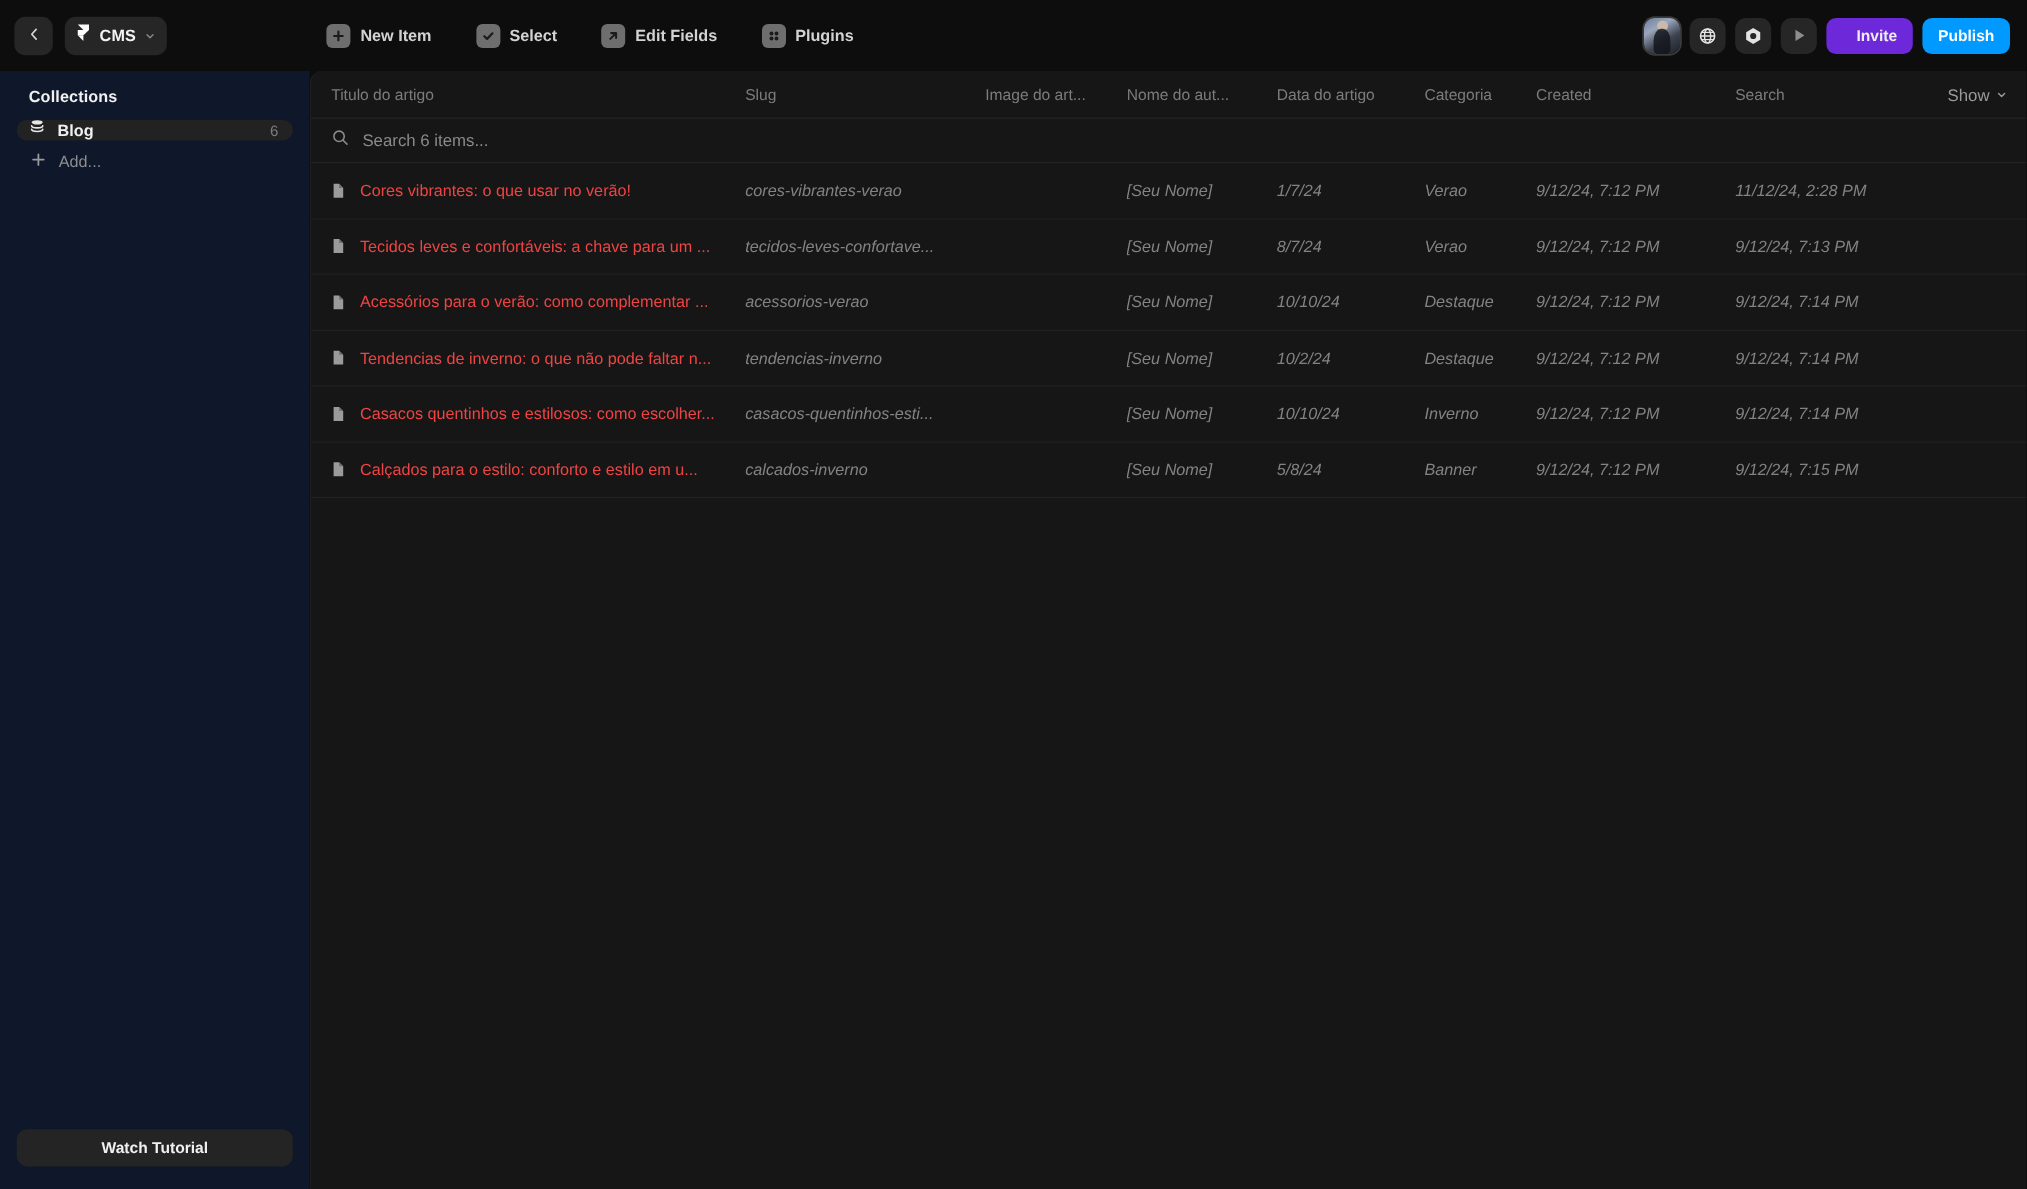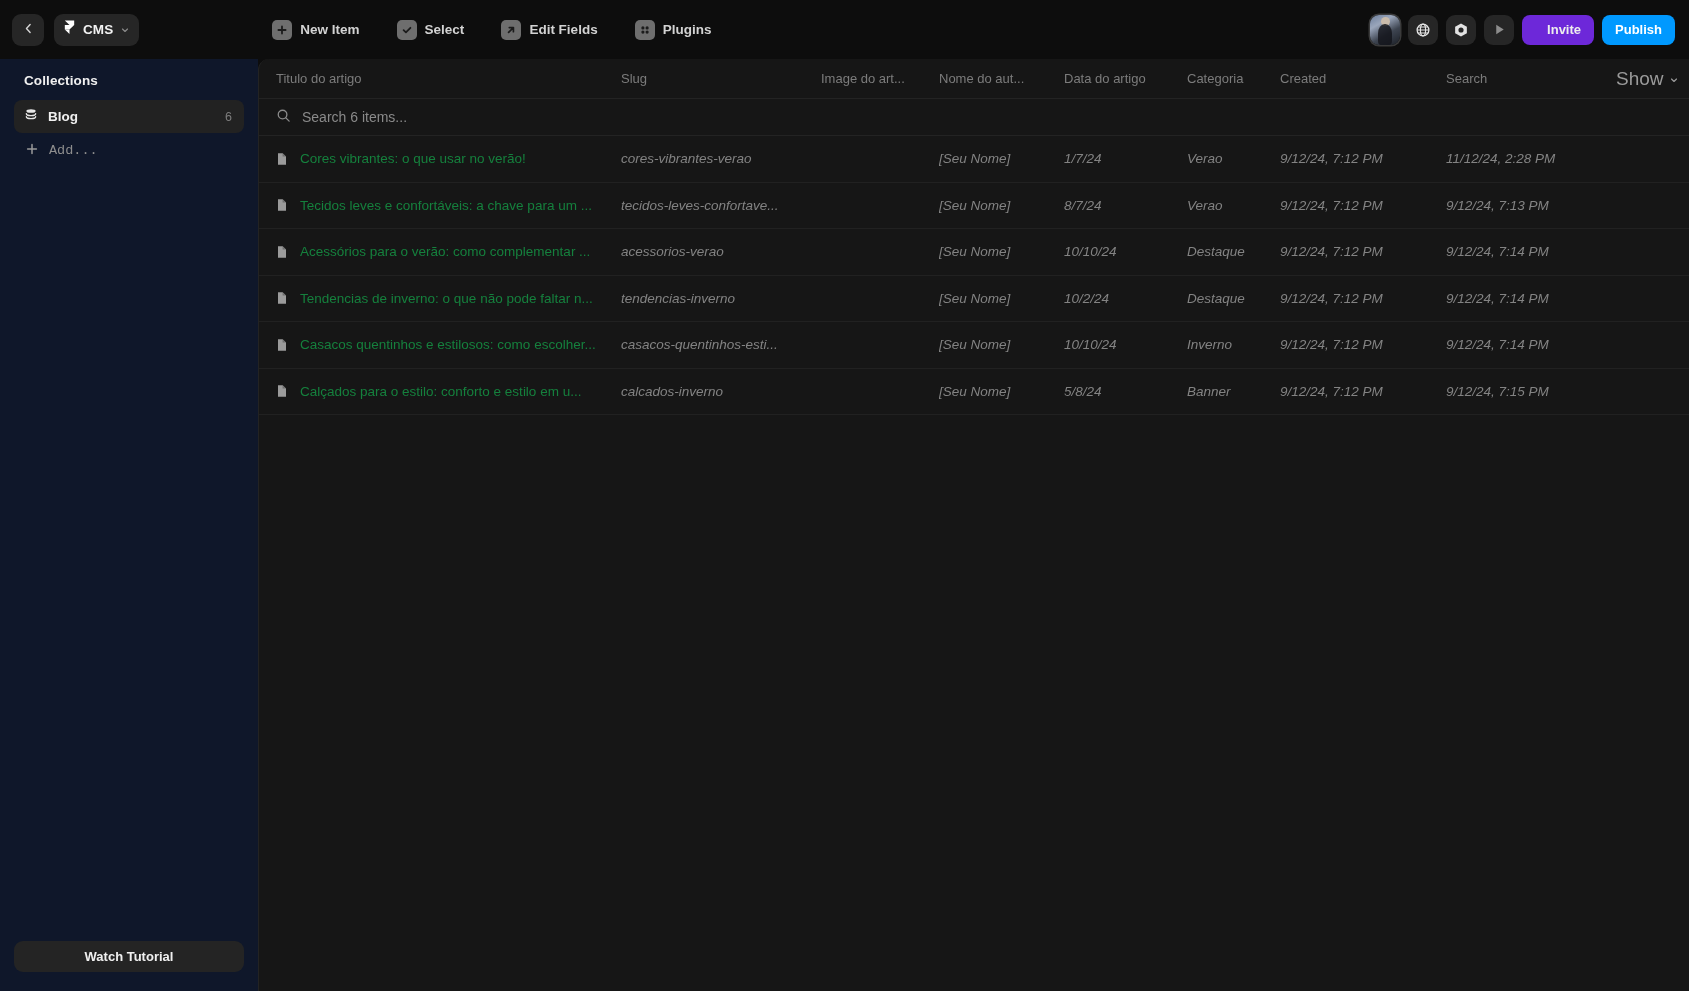--- a/index.html
+++ b/index.html
@@ -128,36 +128,35 @@
     display: flex; flex-direction: column;
     padding: 0 14px 14px 14px;
     position: relative;
   }
   .sb-title {
     color: #f0f0f0; font-size: 13.5px; font-weight: 700;
     padding: 14px 10px 12px 10px;
     letter-spacing: .1px;
   }
   .sb-item {
-    height: 33px; border-radius: 8px;
+    height: 17px; border-radius: 8px;
     display: flex; align-items: center;
     padding: 0 12px 0 10px; gap: 10px;
     cursor: pointer;
   }
   .sb-item.active { background: #222222; }
   .sb-item-label {
     color: #f0f0f0; font-size: 13.5px; font-weight: 700;
     flex: 1;
   }
   .sb-count { color: #7d7d7d; font-size: 12.5px; }
   .sb-add {
     height: 31px; display: flex; align-items: center;
     gap: 11px; padding: 0 10px 0 12px; cursor: pointer;
     margin-top: 2px;
-    font-family: Liberation Mono, monospace;
   }
   .sb-add-label { color: #8d8d8d; font-size: 13.5px; }
   .sb-spacer { flex: 1; }
   .tutorial-btn {
     height: 31px; border-radius: 9px;
     background: #242424; color: #f0f0f0;
     font-size: 13px; font-weight: 700;
     display: flex; align-items: center; justify-content: center;
     cursor: pointer; border: none;
     margin-bottom: 5px;
@@ -176,21 +175,21 @@
   .col-head {
     height: 39px; flex: 0 0 39px;
     display: flex; align-items: center;
     padding: 0 0 0 17px;
     color: #7c7c7c; font-size: 13px;
   }
   .col-head .ch { white-space: nowrap; overflow: hidden; text-overflow: ellipsis; }
   .show-wrap {
     margin-left: auto; margin-right: 16px;
     display: flex; align-items: center; gap: 5px;
-    color: #9a9a9a; font-size: 19px; cursor: pointer;
+    color: #9a9a9a; font-size: 14px; cursor: pointer;
   }
 
   .searchbar {
     height: 38px; flex: 0 0 38px;
     display: flex; align-items: center;
     gap: 11px; padding: 0 0 0 17px;
     border-top: 1px solid #232323;
     border-bottom: 1px solid #232323;
   }
   .search-input {
@@ -215,21 +214,21 @@
   
   .c-title { width: 345px; display: flex; align-items: center; gap: 11px; flex: 0 0 345px; }
   .c-slug  { width: 200px; flex: 0 0 200px; }
   .c-img   { width: 118px; flex: 0 0 118px; }
   .c-auth  { width: 125px; flex: 0 0 125px; }
   .c-date  { width: 123px; flex: 0 0 123px; }
   .c-cat   { width: 93px;  flex: 0 0 93px; }
   .c-crt   { width: 166px; flex: 0 0 166px; }
   .c-edt   { width: 170px; flex: 0 0 170px; }
 
-  .title-txt { color: #15803d; overflow: hidden; text-overflow: ellipsis; white-space: nowrap; }
+  .title-txt { color: #ef4444; overflow: hidden; text-overflow: ellipsis; white-space: nowrap; }
   .muted { color: #838383; font-style: italic; }
 
   .thumb {
     width: 50px; height: 28px; border-radius: 4px;
     overflow: hidden; position: relative;
     background: #333;
   }
   .thumb i {
     position: absolute; inset: 0;
     display: block;

